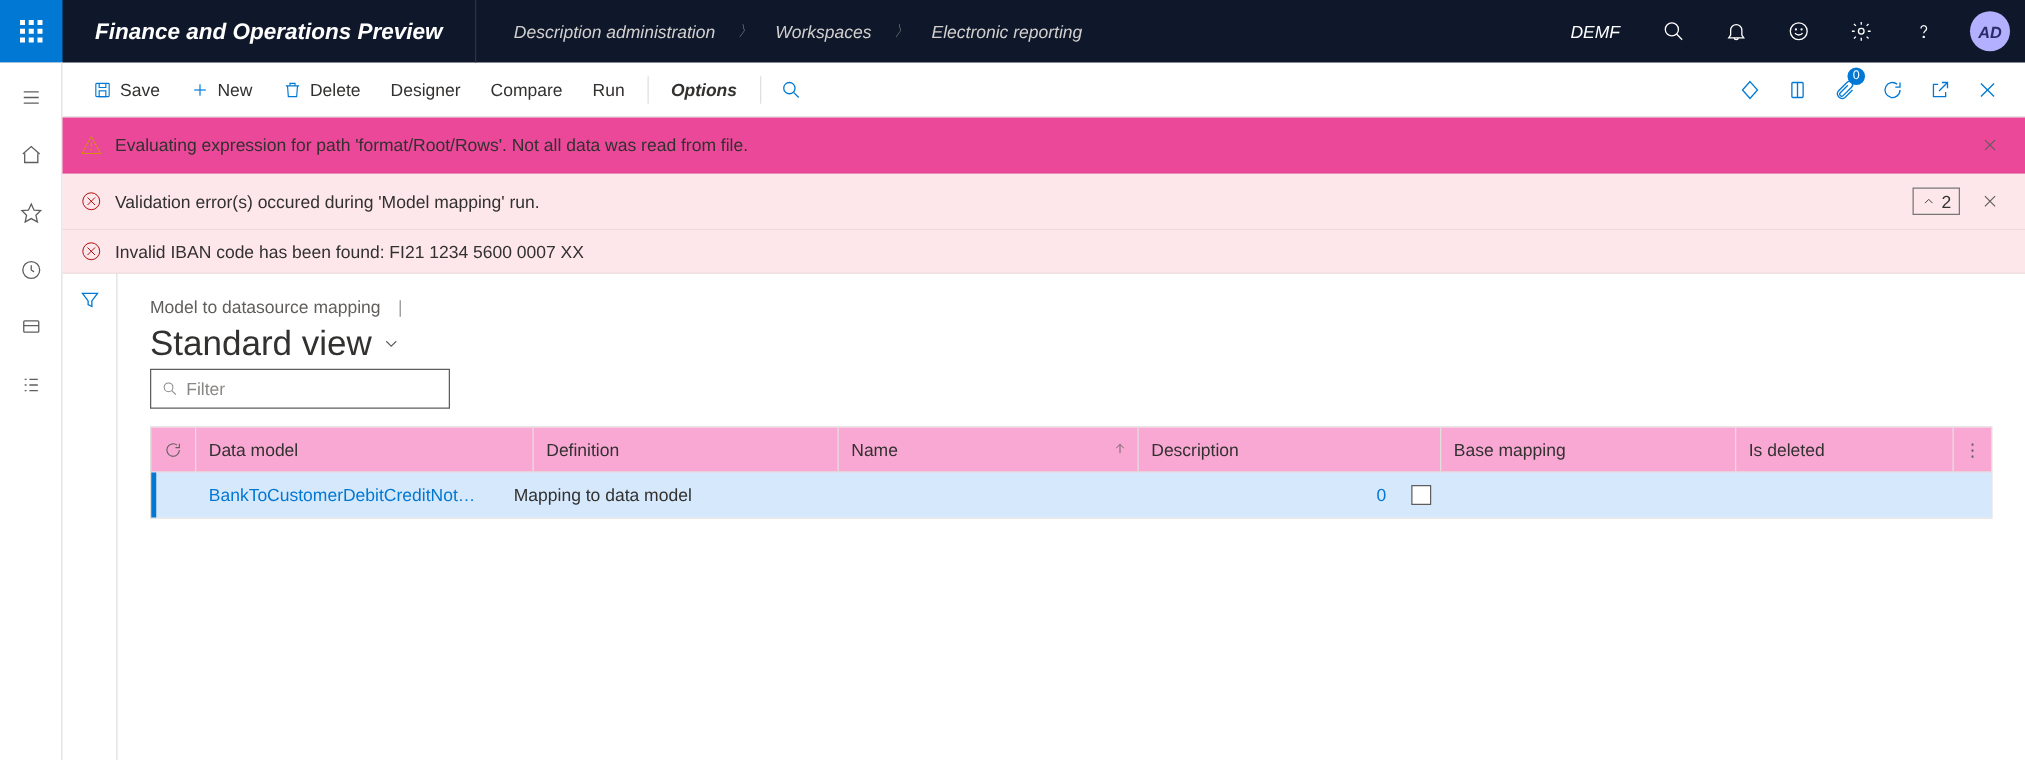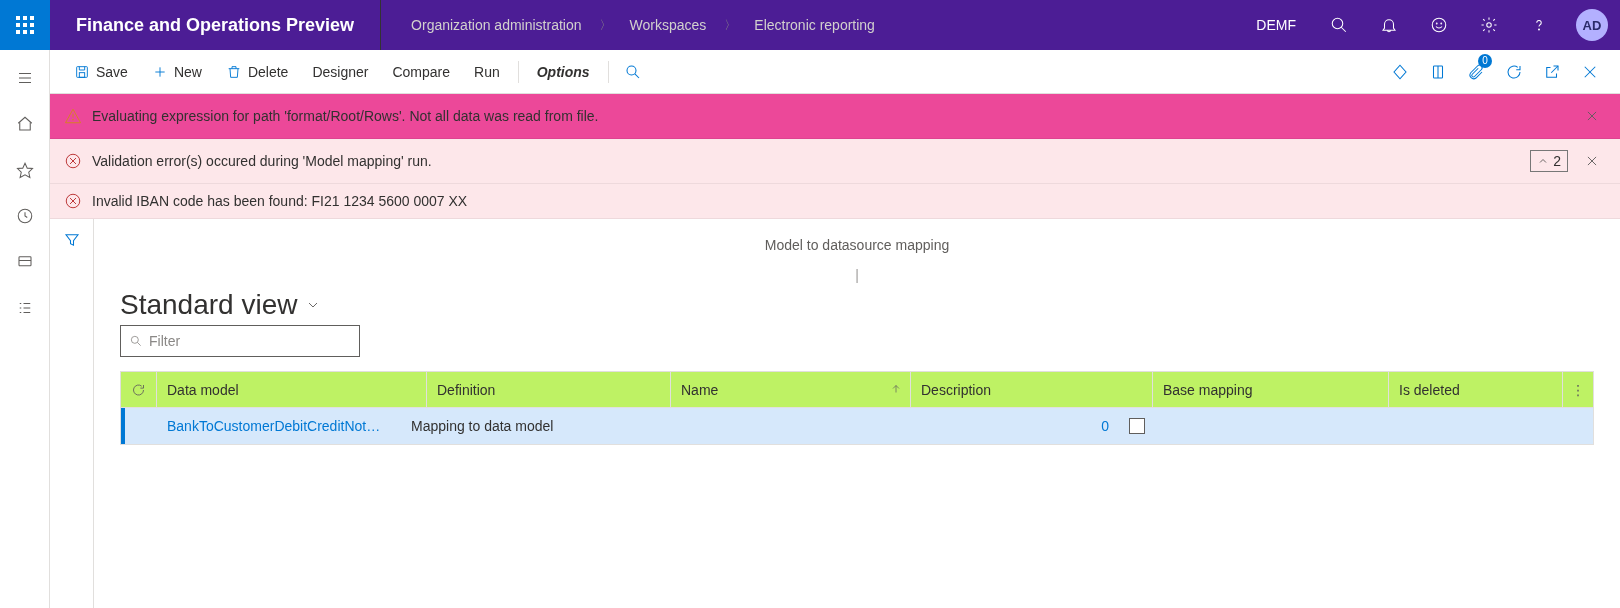--- a/index.html
+++ b/index.html
@@ -2,24 +2,25 @@
 <html><head>
 <meta charset="utf-8">
 <style>
 * { box-sizing: border-box; margin: 0; padding: 0; font-family: "Segoe UI", -apple-system, sans-serif; }
 html, body { height: 100%; width: 100%; overflow: hidden; }
 body { font-size: 14px; color: #323130; background: #fff; }
 
 
 .top-header {
   height: 50px;
-  background: #4c1d95;
+  background: #0f172a;
   color: #fff;
   display: flex;
   align-items: center;
+  font-style: italic;
 }
 .waffle {
   width: 50px; height: 50px;
   background: #0078d4;
   display: flex; align-items: center; justify-content: center;
   cursor: pointer;
 }
 .waffle-dots {
   display: grid; grid-template-columns: repeat(3, 4px); grid-gap: 3px;
 }
@@ -101,33 +102,33 @@
 .msg-btn svg { width: 14px; height: 14px; stroke: #605e5c; fill: none; stroke-width: 1.6; }
 .msg-count-box { border: 1px solid #777; padding: 2px 6px; display:flex; align-items:center; gap:4px; font-size: 14px; }
 .msg-count-box svg { width: 12px; height: 12px; stroke:#444; fill:none; stroke-width:1.6;}
 
 
 .body-area { flex:1; display:flex; min-height:0;}
 .filter-rail { width: 44px; border-right: 1px solid #e1dfdd; display:flex; justify-content:center; padding-top:12px;}
 .filter-rail svg { width:18px; height:18px; stroke:#0078d4; fill:none; stroke-width:1.4;}
 .content { flex:1; padding: 18px 26px; min-width:0; overflow:auto;}
 
-.ctx-line { color:#605e5c; font-size:14px; margin-bottom: 6px; display:flex; gap:14px; align-items:center;flex-direction:column;}
+.ctx-line { color:#605e5c; font-size:14px; margin-bottom: 6px; display:flex; gap:14px; align-items:center;}
 .ctx-line .sep2 { color:#a19f9d;}
 .view-title { font-size: 28px; font-weight: 400; display:flex; align-items:center; gap:8px; margin-bottom: 4px;}
 .view-title svg { width:16px; height:16px; stroke:#605e5c; fill:none; stroke-width:1.4;}
 
 .filter-box { border:1px solid #605e5c; width: 240px; height: 32px; display:flex; align-items:center; padding: 0 8px; gap:6px; margin-bottom: 14px;}
 .filter-box svg{ width:14px;height:14px;stroke:#8a8886;fill:none;stroke-width:1.4;}
 .filter-box input{ border:none; outline:none; flex:1; font-size:14px; background:transparent;}
 .filter-box input::placeholder{ color:#8a8886;}
 
 
 .grid { border:1px solid #e1dfdd; }
-.grid-head { display:flex; background:#bef264; border-bottom:1px solid #e1dfdd; height:36px; }
+.grid-head { display:flex; background:#f9a8d4; border-bottom:1px solid #e1dfdd; height:36px; }
 .gh { padding: 8px 10px; font-size:14px; color:#323130; border-right:1px solid #e1dfdd; display:flex; align-items:center; position:relative;}
 .gh:last-child{border-right:none;}
 .gh.select { width:36px; justify-content:center;}
 .gh.select svg{width:16px;height:16px;stroke:#605e5c;fill:none;stroke-width:1.4;}
 .gh.more { width:30px; justify-content:center; color:#605e5c;}
 .gh .sort { position:absolute; right:8px; }
 .gh .sort svg{width:12px;height:12px;stroke:#605e5c;fill:none;stroke-width:1.4;}
 
 .col-dm{ width:270px;}
 .col-def{ width:244px;}
@@ -162,21 +163,21 @@
         <i></i>
         <i></i>
         <i></i>
         <i></i>
         <i></i>
         <i></i>
     </div>
   </div>
   <div class="app-title">Finance and Operations Preview</div>
   <div class="breadcrumb">
-    <a>Organization administration</a>
+    <a>Description administration</a>
     <span class="sep">〉</span>
     <a>Workspaces</a>
     <span class="sep">〉</span>
     <a>Electronic reporting</a>
   </div>
   <div class="hdr-spacer"></div>
   <div class="hdr-right">
     <div class="hdr-company">DEMF</div>
     <div class="hdr-icon-btn">
       <svg viewBox="0 0 24 24">

